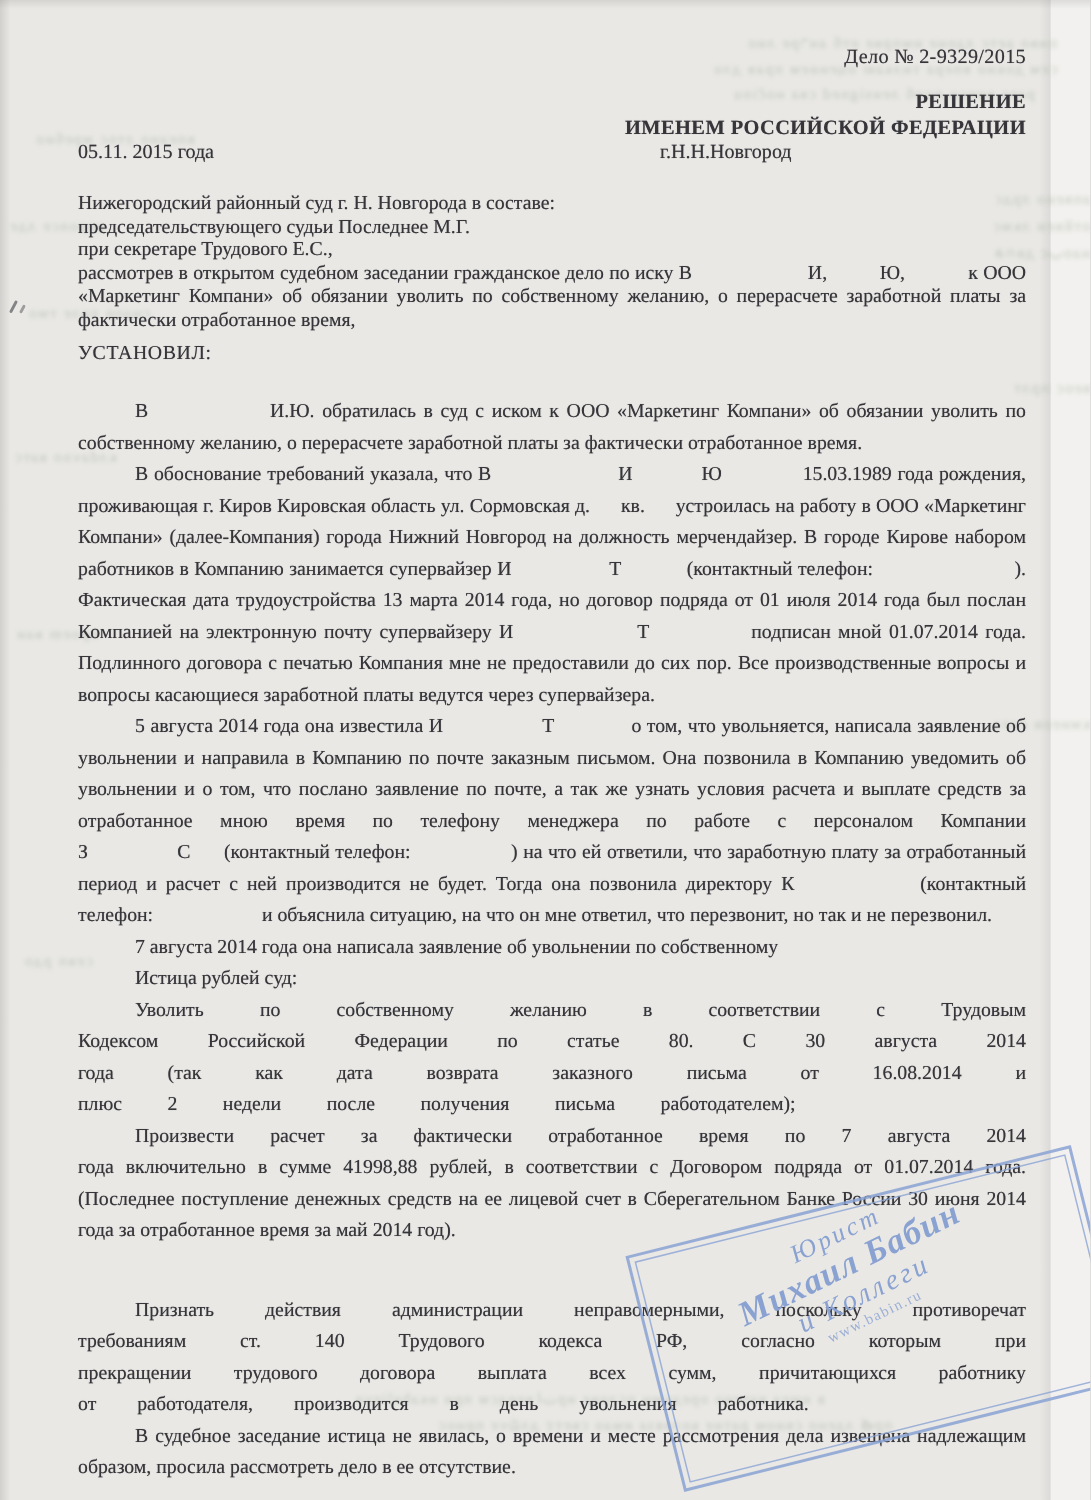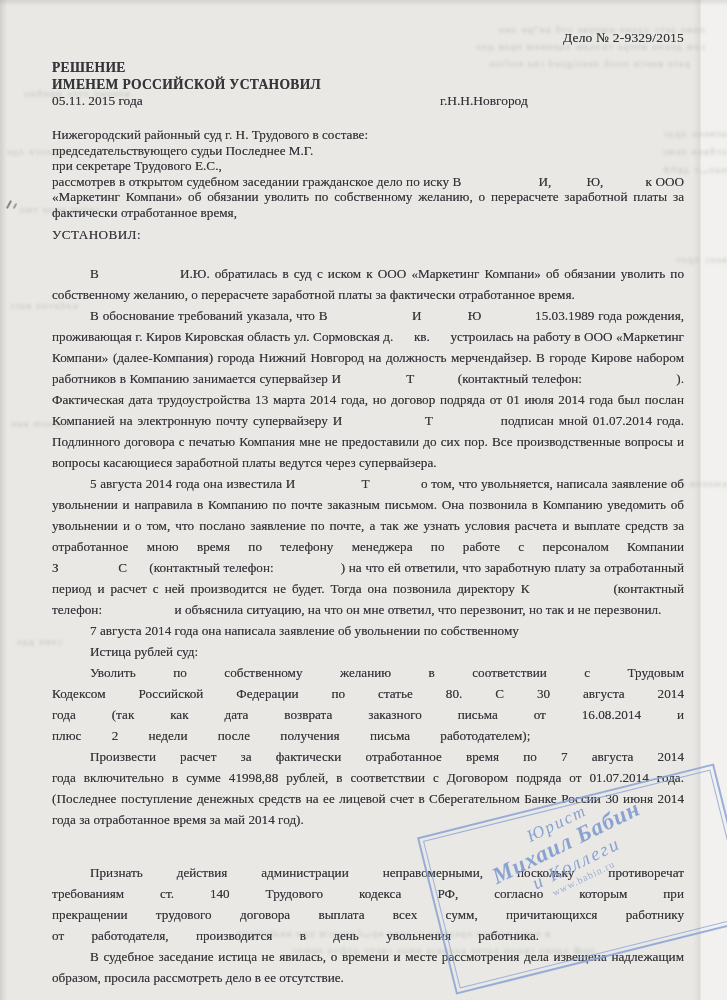--- a/index.html
+++ b/index.html
@@ -26,21 +26,21 @@
     font-size:10.5px;line-height:12px;letter-spacing:1px;
     white-space:nowrap;overflow:hidden;
   }
   
   .content{
     position:absolute;left:52px;top:30px;width:632px;
     font-size:13.2px;
     text-shadow:0 0 .5px rgba(40,40,45,.55);
   }
   .case-number{text-align:right;font-size:13.5px;letter-spacing:.2px;}
-  .title-block{margin-top:13px;text-align:left;font-weight:bold;font-size:13.6px;line-height:17px;letter-spacing:.3px;}
+  .title-block{margin-top:13px;text-align:right;font-weight:bold;font-size:13.6px;line-height:17px;letter-spacing:.3px;}
   .dateline{position:relative;height:17px;font-size:13.4px;}
   .dateline .city{position:absolute;left:388px;top:0;}
   .intro{margin-top:17px;line-height:15.5px;}
   .intro-line{text-align:left;}
   .intro-para{text-align:justify;line-height:15.5px;}
   .heading{margin-top:7px;letter-spacing:.4px;}
   .body-block{margin-top:20px;line-height:21px;}
   .para{text-align:justify;text-indent:38px;}
   .para.spread-lg{word-spacing:27px;}
   .para.spread-md{word-spacing:24px;margin-top:32px;}
@@ -101,31 +101,31 @@
   <div class="pen-mark">
       <span></span>
       <span></span>
     </div>
 
   <div class="content">
     <div class="case-number">Дело № 2-9329/2015</div>
 
     <div class="title-block">
       <div>РЕШЕНИЕ</div>
-      <div>ИМЕНЕМ РОССИЙСКОЙ УСТАНОВИЛ</div>
+      <div>ИМЕНЕМ РОССИЙСКОЙ ФЕДЕРАЦИИ</div>
     </div>
 
     <div class="dateline">
       <span>05.11. 2015 года</span>
       <span class="city">г.Н.Н.Новгород</span>
     </div>
 
     <div class="intro">
       <div id="intro-lines">
-          <div class="intro-line">Нижегородский районный суд г. Н. Трудового в составе:</div>
+          <div class="intro-line">Нижегородский районный суд г. Н. Новгорода в составе:</div>
           <div class="intro-line">председательствующего судьи Последнее М.Г.</div>
           <div class="intro-line">при секретаре Трудового Е.С.,</div>
         </div>
       <div class="intro-para">рассмотрев в открытом судебном заседании гражданское дело по иску В&nbsp;&nbsp;&nbsp;&nbsp;&nbsp;&nbsp;&nbsp;&nbsp;&nbsp;&nbsp;&nbsp;&nbsp;&nbsp;&nbsp;&nbsp;&nbsp;&nbsp;&nbsp;&nbsp;&nbsp;&nbsp;&nbsp;И,&nbsp;&nbsp;&nbsp;&nbsp;&nbsp;&nbsp;&nbsp;&nbsp;&nbsp;&nbsp;Ю,&nbsp;&nbsp;&nbsp;&nbsp;&nbsp;&nbsp;&nbsp;&nbsp;&nbsp;&nbsp;&nbsp;&nbsp;к ООО «Маркетинг Компани» об обязании уволить по собственному желанию, о перерасчете заработной платы за фактически отработанное время,</div>
     </div>
 
     <div class="heading">УСТАНОВИЛ:</div>
 
     <div class="body-block" id="body-paragraphs">
         <div class="para normal">В&nbsp;&nbsp;&nbsp;&nbsp;&nbsp;&nbsp;&nbsp;&nbsp;&nbsp;&nbsp;&nbsp;&nbsp;&nbsp;&nbsp;&nbsp;&nbsp;И.Ю. обратилась в суд с иском к ООО «Маркетинг Компани» об обязании уволить по собственному желанию, о перерасчете заработной платы за фактически отработанное время.</div>

